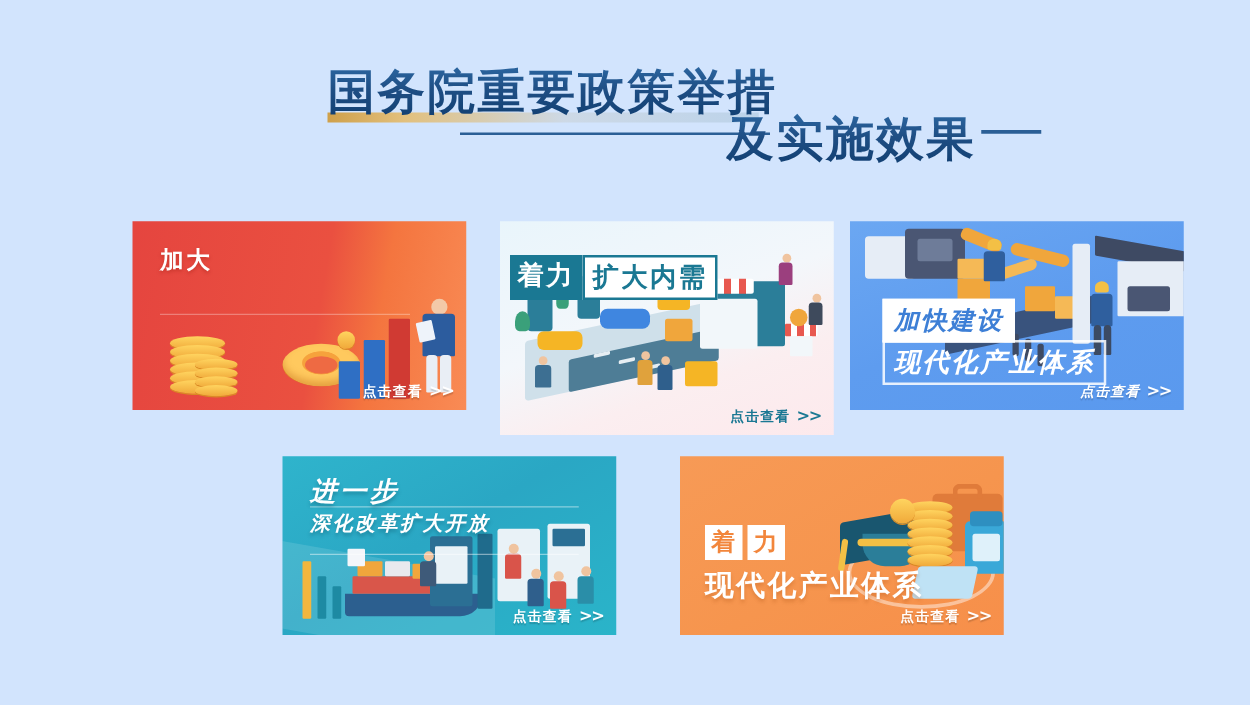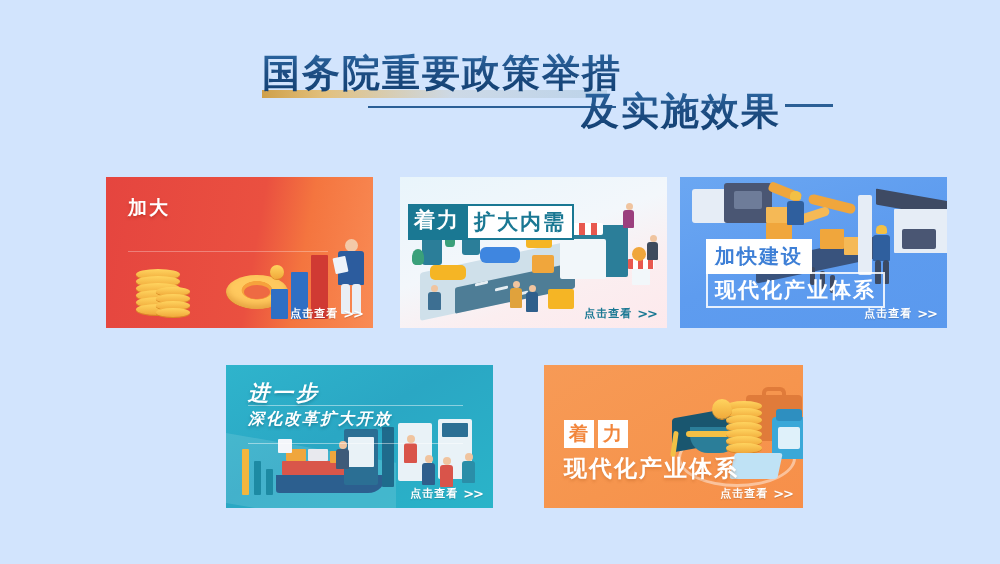--- a/index.html
+++ b/index.html
@@ -68,31 +68,31 @@
   .coin.sm { width: 34px; height: 9px; }
   .torus { position: absolute; width: 62px; height: 34px; border-radius: 50%;
            background: radial-gradient(ellipse at 50% 45%, #f6a23c 0 34%, #ffc95e 36% 70%, #f0932d 72% 100%);
            box-shadow: inset 0 -4px 6px rgba(180,90,10,.35); }
   .torus:after { content:""; position:absolute; left:18px; top:10px; width:26px; height:14px; border-radius:50%;
            background:#ee6a43; }
   .bar { position: absolute; border-radius: 1px; }
   .person { position: absolute; }
 
   
-  #card2 { left: 372px; top: 177px; width: 267px; height: 151px;
+  #card2 { left: 372px; top: 177px; width: 267px; height: 171px;
            background: linear-gradient(160deg, #e9f5fb 0%, #f3f7fb 45%, #fbeef0 70%, #fde9ec 100%); }
   .tagbox-dark { display:inline-block; background:#1a7893; color:#fff; font-weight:bold;
                  padding: 2px 6px; letter-spacing:2px; }
   .tagbox-light { display:inline-block; background:#ffffff; color:#1a7893; font-weight:bold;
                   padding: 2px 6px; letter-spacing:2px; border: 2px solid #1a7893; }
   #card2 .titlerow { position:absolute; left: 8px; top: 27px; display:flex; align-items:stretch; font-size: 21px; }
 
   
   #card3 { left: 652px; top: 177px; width: 267px; height: 151px;
-           background: linear-gradient(160deg, #6ba7f2 0%, #5e9cef 50%, #5a99ee 100%); }
+           background: linear-gradient(160deg, #6ba7f2 0%, #5e9cef 50%, #5a99ee 100%); font-style: italic; }
   #card3 .t1 { position: absolute; left: 26px; top: 62px; background:#fff; color:#3d7fd6;
                font-weight:bold; font-size:20px; letter-spacing:2px; padding: 2px 7px; border: 2px solid #fff; }
   #card3 .t2 { position: absolute; left: 26px; top: 95px; color:#fff; font-weight:bold; font-size:21px;
                letter-spacing:2px; padding: 2px 7px; border: 2px solid rgba(255,255,255,.85); }
 
   
   #card4 { left: 198px; top: 365px; width: 267px; height: 143px;
            background: linear-gradient(150deg, #2fb4cc 0%, #2aa7c4 45%, #2ab4c9 100%); }
   #card4 .t1 { position:absolute; left: 22px; top: 14px; color:#fff; font-weight:bold; font-style:italic;
                font-size: 21px; letter-spacing: 3px; text-shadow: 0 2px 3px rgba(8,70,90,.35); }

